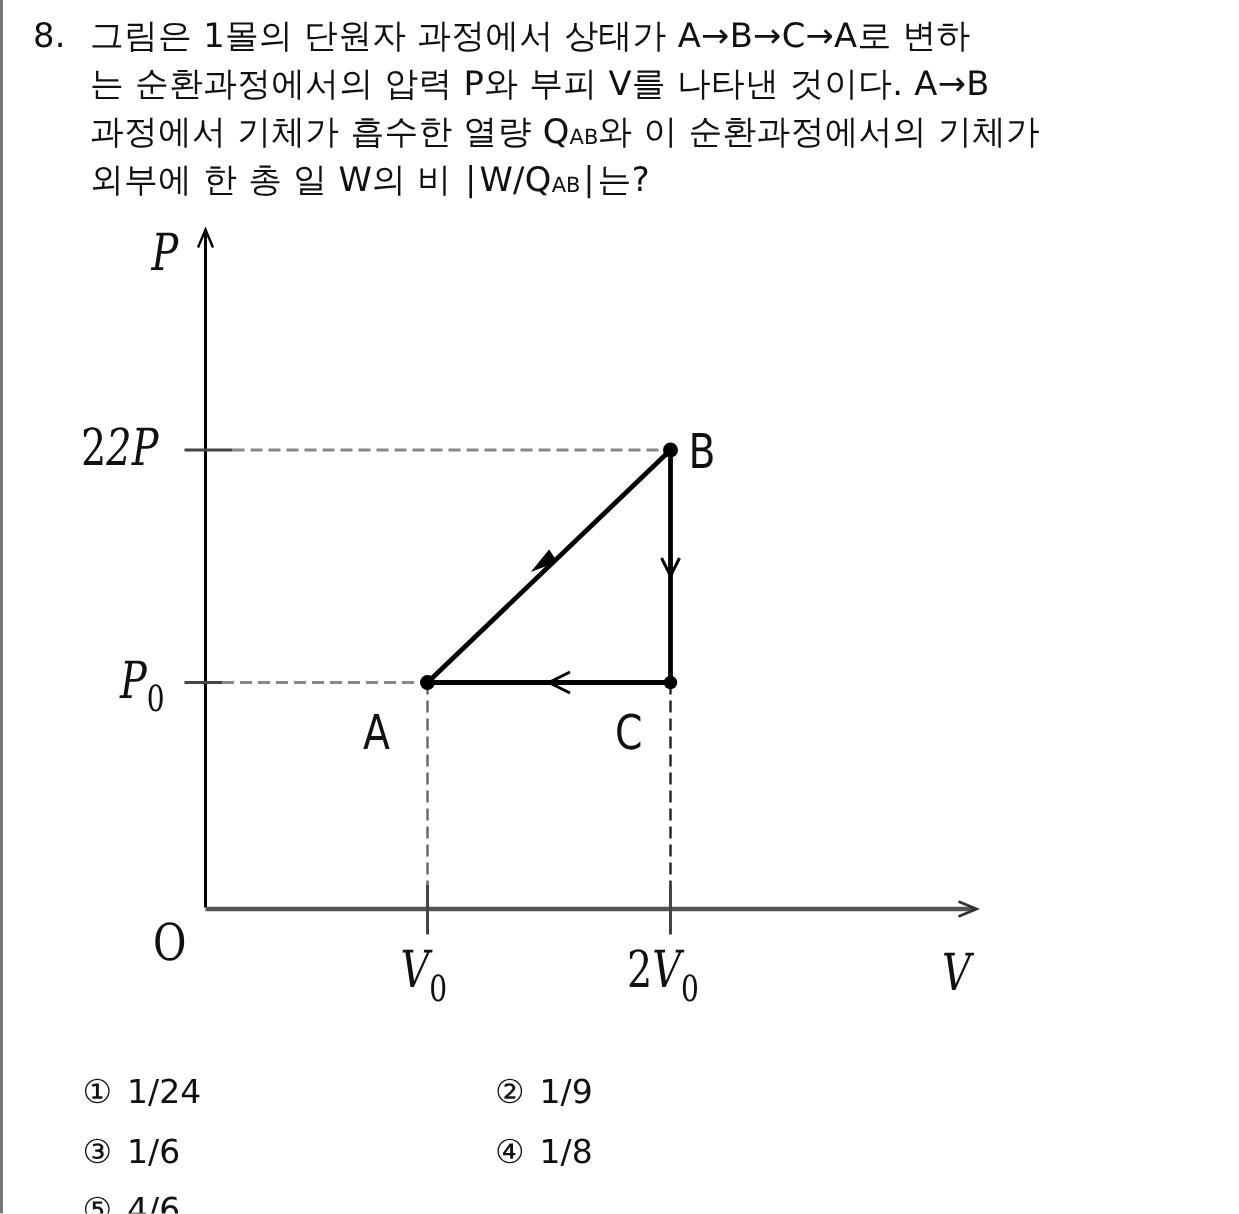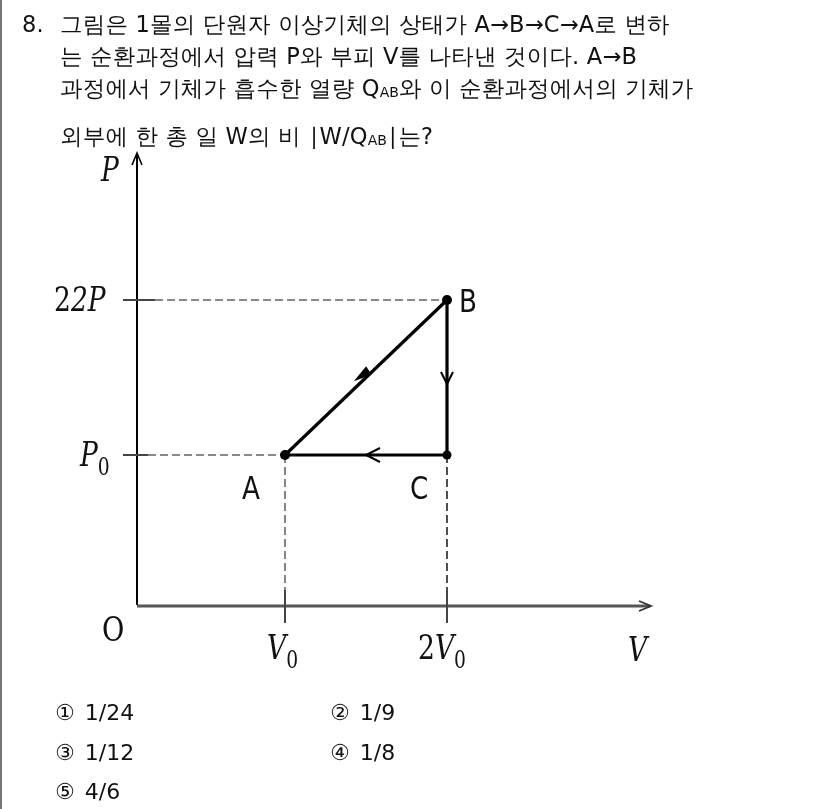--- a/index.html
+++ b/index.html
@@ -10,34 +10,34 @@
   .question .num { position: absolute; left: 0; top: 0; }
   .question .line { position: absolute; left: 38px; white-space: nowrap; }
   .sub { font-size: 14px; vertical-align: -1px; letter-spacing: 0; }
   .figure { position: absolute; left: 0; top: 140px; width: 826px; height: 545px; }
   .figure svg { position: absolute; left: 0; top: 0; }
   .mlabel { position: absolute; font-family: "DejaVu Serif", "Liberation Serif", serif; font-style: italic; font-size: 34px; line-height: 1; transform: scaleX(0.78); transform-origin: left top; }
   .mlabel .s0 { font-style: normal; font-size: 24px; vertical-align: -9px; }
   .ptlabel { position: absolute; font-family: "DejaVu Sans", "Liberation Sans", sans-serif; font-size: 32px; line-height: 1; transform: scaleX(0.82); transform-origin: left top; }
   .origin { position: absolute; font-family: "DejaVu Serif", "Liberation Serif", serif; font-size: 34px; line-height: 1; transform: scaleX(0.8); transform-origin: left top; }
   .choices { position: absolute; left: 0; top: 690px; width: 826px; height: 119px; font-size: 22px; }
-  .choice { position: absolute; white-space: nowrap; }
+  .choice { position: absolute; white-space: nowrap; margin-top: 16px; }
   .choice .mark { display: inline-block; margin-right: 10px; }
 </style>
 </head>
 <body>
 
 <div class="left-border"></div>
 
 <div class="question">
   <span class="num">8.</span>
-  <span class="line" style="top:0px">그림은 1몰의 단원자 이상기체의 상태가 A→B→C→A로 변하</span>
-  <span class="line" style="top:32px">는 순환과정에서 압력 P와 부피 V를 나타낸 것이다. A→B</span>
+  <span class="line" style="top:0px">그림은 1몰의 단원자 과정에서 상태가 A→B→C→A로 변하</span>
+  <span class="line" style="top:32px">는 순환과정에서의 압력 P와 부피 V를 나타낸 것이다. A→B</span>
   <span class="line" style="top:64px"><span>과정에서 기체가 흡수한 열량 Q</span><span class="sub">AB</span><span>와 이 순환과정에서의 기체가</span></span>
-  <span class="line" style="top:112px"><span>외부에 한 총 일 W의 비 ∣W/Q</span><span class="sub">AB</span><span>∣는?</span></span>
+  <span class="line" style="top:96px"><span>외부에 한 총 일 W의 비 ∣W/Q</span><span class="sub">AB</span><span>∣는?</span></span>
 </div>
 
 <div class="figure">
   <svg width="826" height="545" viewBox="0 140 826 545">
 
     <line x1="137" y1="605" x2="137" y2="155" stroke="#000" stroke-width="2"></line>
     <polyline points="132,165 137,153 142,165" fill="none" stroke="#000" stroke-width="1.6"></polyline>
     <line x1="137" y1="606" x2="650" y2="606" stroke="#555" stroke-width="3"></line>
     <polyline points="639,601 651,606 639,611" fill="none" stroke="#333" stroke-width="1.8"></polyline>
 
@@ -72,16 +72,16 @@
   <span class="mlabel" style="left:418px; top:490px;"><span style="font-style:normal">2</span><span>V</span><span class="s0">0</span></span>
   <span class="mlabel" style="left:628px; top:492px;">V</span>
   <span class="ptlabel" style="left:242px; top:332px;">A</span>
   <span class="ptlabel" style="left:459px; top:145px;">B</span>
   <span class="ptlabel" style="left:410px; top:332px;">C</span>
 </div>
 
 <div class="choices">
   <div class="choice" style="left:55px; top:10px;"><span class="mark">①</span><span>1/24</span></div>
   <div class="choice" style="left:330px; top:10px;"><span class="mark">②</span><span>1/9</span></div>
-  <div class="choice" style="left:55px; top:50px;"><span class="mark">③</span><span>1/12</span></div>
+  <div class="choice" style="left:55px; top:50px;"><span class="mark">③</span><span>1/6</span></div>
   <div class="choice" style="left:330px; top:50px;text-align:right;"><span class="mark">④</span><span>1/8</span></div>
   <div class="choice" style="left:55px; top:89px;"><span class="mark">⑤</span><span>4/6</span></div>
 </div>
 
 </body></html>

